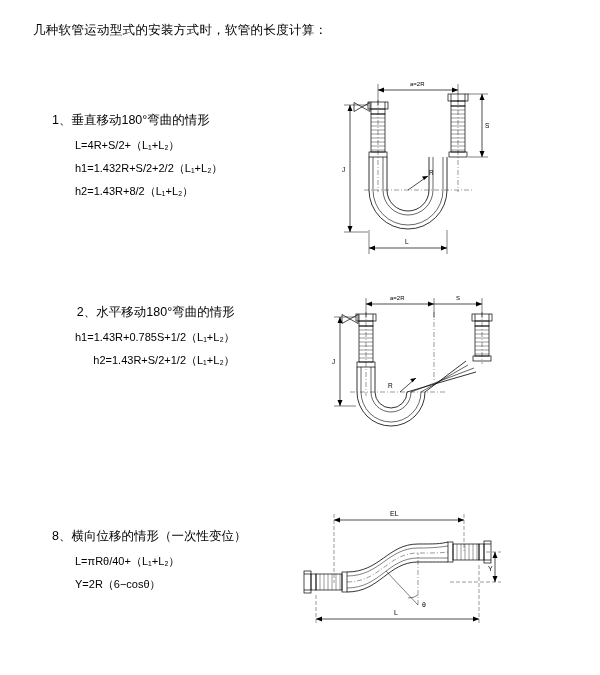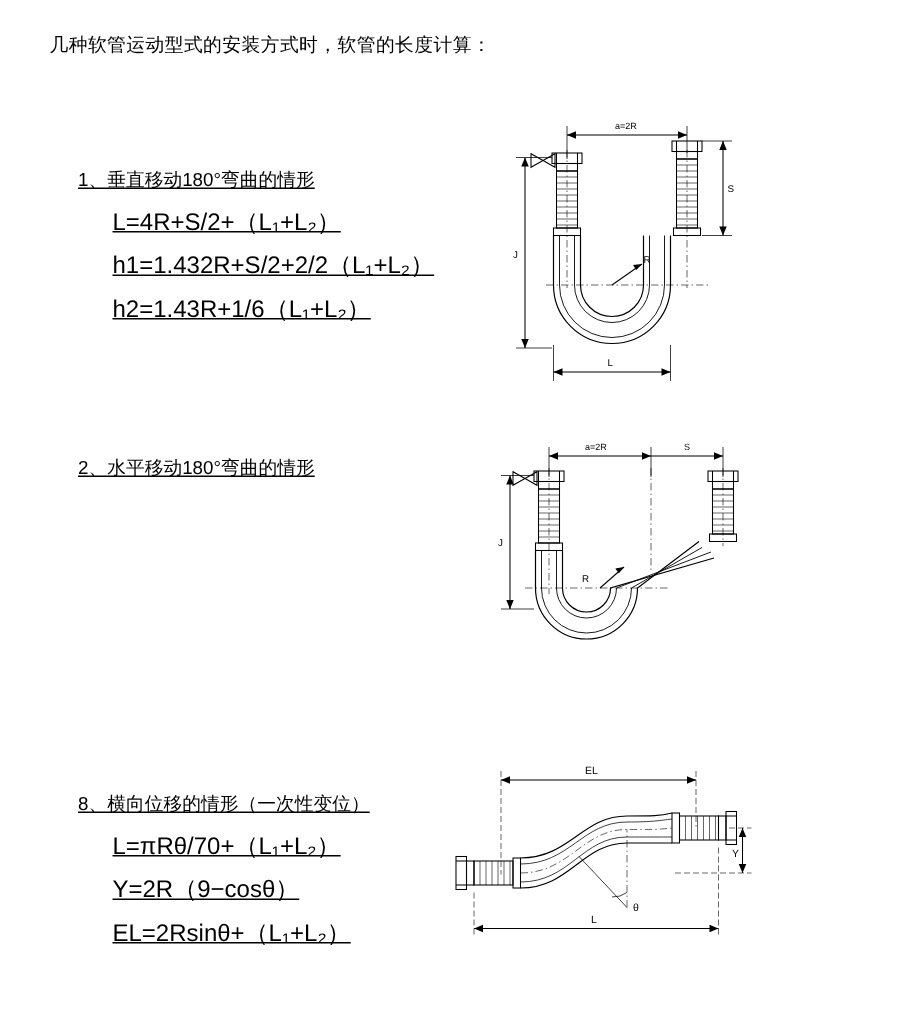--- a/index.html
+++ b/index.html
@@ -23,29 +23,28 @@
   .heading {
     position: absolute;
     left: 33px;
     top: 22px;
     font-size: 12.5px;
     letter-spacing: 0.3px;
     white-space: nowrap;
   }
   .section {
     position: absolute;
-    text-decoration: underline;
   }
   .sec-title {
     font-size: 12.5px;
     white-space: nowrap;
     margin-bottom: 9px;
   }
   .formula {
-    font-size: 16px;
+    font-size: 11px;
     white-space: nowrap;
     margin-left: 23px;
     margin-bottom: 8px;
   }
   .fig {
     position: absolute;
   }
   .fig svg {
     display: block;
   }
@@ -63,21 +62,21 @@
 <body>
 
 <div class="page">
 
   <div class="heading">几种软管运动型式的安装方式时，软管的长度计算：</div>
 
   <div class="section" id="sec1">
     <div class="sec-title">1、垂直移动180°弯曲的情形</div>
     <div class="formula">L=4R+S/2+（L₁+L₂）</div>
     <div class="formula">h1=1.432R+S/2+2/2（L₁+L₂）</div>
-    <div class="formula">h2=1.43R+1/6（L₁+L₂）</div>
+    <div class="formula">h2=1.43R+8/2（L₁+L₂）</div>
   </div>
 
   <div class="fig" id="fig1">
     <svg width="190" height="195" viewBox="0 0 190 195">
       <g fill="none" stroke="#000" stroke-width="0.7">
 
         <line x1="62" y1="18" x2="142" y2="18"></line>
         <path d="M62 18 l6 -2.5 v5 z" fill="#000" stroke="none"></path>
         <path d="M142 18 l-6 -2.5 v5 z" fill="#000" stroke="none"></path>
         <line x1="62" y1="12" x2="62" y2="34" stroke-width="0.5"></line>
@@ -160,20 +159,22 @@
         <text x="89" y="172" font-size="6.5" fill="#000" stroke="none" font-family="'Liberation Sans',sans-serif">L</text>
 
         <path d="M46 35 l8 -4.5 v9 z" fill="none"></path>
         <path d="M46 35 l-8 -4.5 v9 z" fill="none"></path>
       </g>
     </svg>
   </div>
 
   <div class="section" id="sec2">
     <div class="sec-title">2、水平移动180°弯曲的情形</div>
+    <div class="formula">h1=1.43R+0.785S+1/2（L₁+L₂）</div>
+    <div class="formula">h2=1.43R+S/2+1/2（L₁+L₂）</div>
   </div>
 
   <div class="fig" id="fig2">
     <svg width="195" height="145" viewBox="0 0 195 145">
       <g fill="none" stroke="#000" stroke-width="0.7">
 
         <line x1="50" y1="16" x2="118" y2="16"></line>
         <path d="M50 16 l6 -2.5 v5 z" fill="#000" stroke="none"></path>
         <path d="M118 16 l-6 -2.5 v5 z" fill="#000" stroke="none"></path>
         <line x1="50" y1="10" x2="50" y2="30" stroke-width="0.5"></line>
@@ -242,23 +243,22 @@
         <text x="16" y="76" font-size="6.5" fill="#000" stroke="none" font-family="'Liberation Sans',sans-serif">J</text>
 
         <path d="M34 31 l8 -4.5 v9 z" fill="none"></path>
         <path d="M34 31 l-8 -4.5 v9 z" fill="none"></path>
       </g>
     </svg>
   </div>
 
   <div class="section" id="sec3">
     <div class="sec-title">8、横向位移的情形（一次性变位）</div>
-    <div class="formula">L=πRθ/70+（L₁+L₂）</div>
-    <div class="formula">Y=2R（9−cosθ）</div>
-    <div class="formula">EL=2Rsinθ+（L₁+L₂）</div>
+    <div class="formula">L=πRθ/40+（L₁+L₂）</div>
+    <div class="formula">Y=2R（6−cosθ）</div>
   </div>
 
   <div class="fig" id="fig3">
     <svg width="215" height="125" viewBox="0 0 215 125">
       <g fill="none" stroke="#000" stroke-width="0.7">
 
         <line x1="44" y1="15" x2="174" y2="15"></line>
         <path d="M44 15 l6 -2.5 v5 z" fill="#000" stroke="none"></path>
         <path d="M174 15 l-6 -2.5 v5 z" fill="#000" stroke="none"></path>
         <line x1="44" y1="9" x2="44" y2="78" stroke-width="0.4" stroke-dasharray="4 2"></line>

